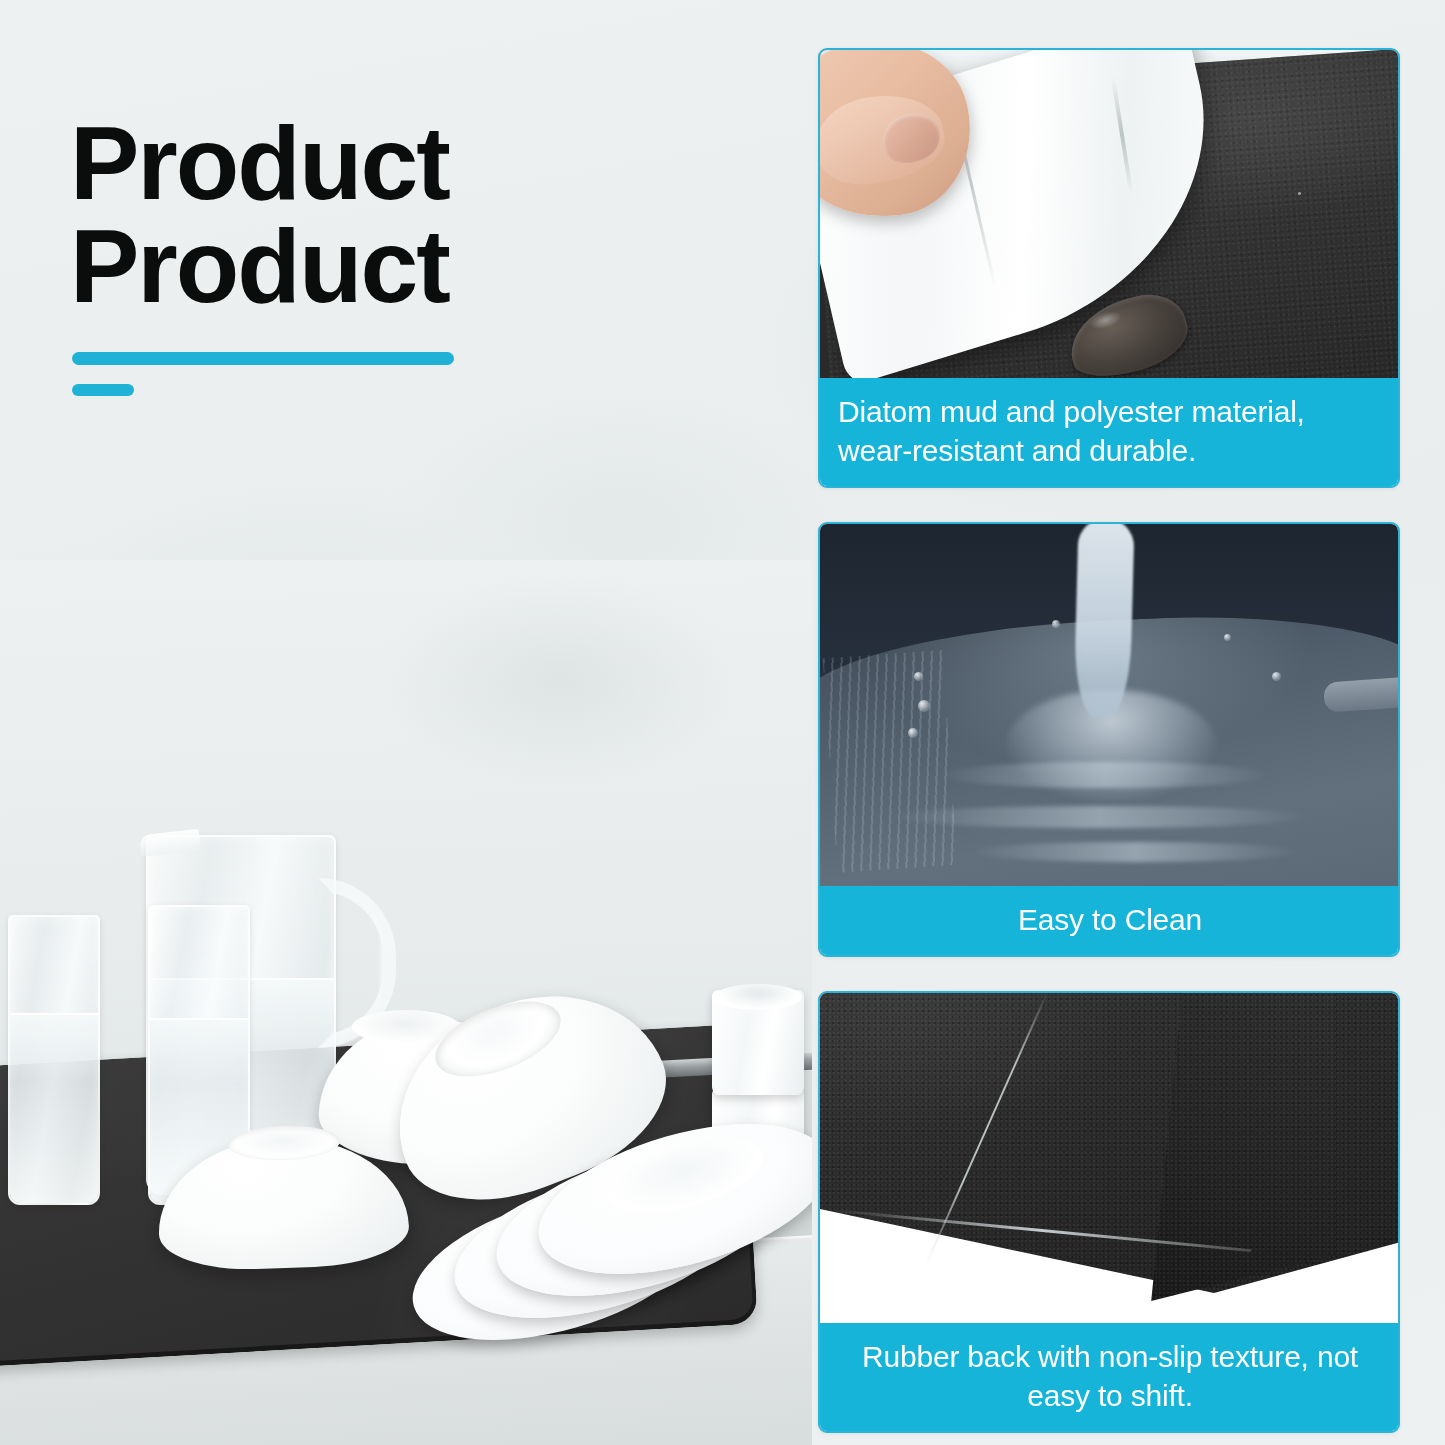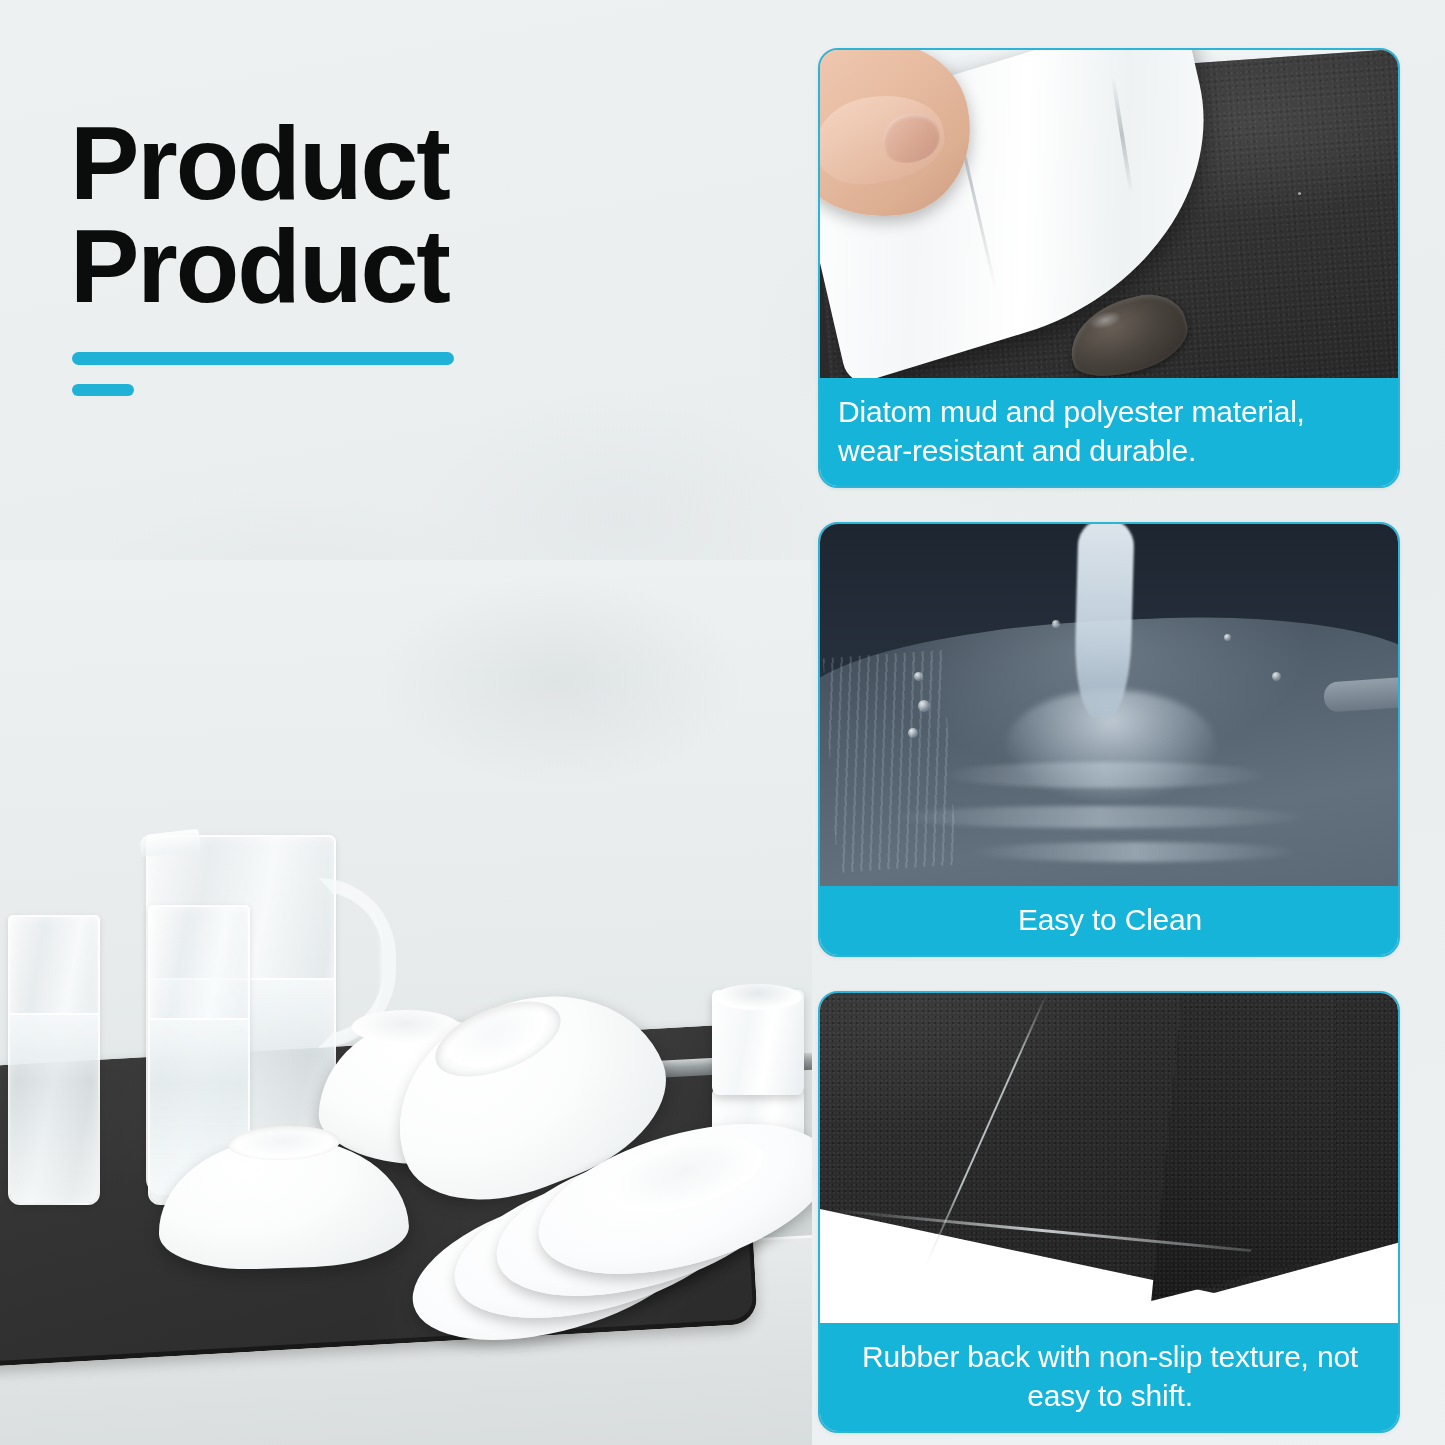--- a/index.html
+++ b/index.html
@@ -215,21 +215,21 @@
 
   
   .panels {
     position:absolute; left:818px; top:48px;
     width:582px;
     display:flex; flex-direction:column; gap:34px;
   }
   .panel {
     width:582px;
     border:2px solid #2bb4d6;
-    border-radius:20px;
+    border-radius:9px;
     overflow:hidden;
     background:#ffffff;
     box-shadow:0 1px 4px rgba(0,0,0,.07);
   }
   .panel .photo { position:relative; width:100%; overflow:hidden; }
   .panel .caption {
     background:#16b4d8;
     color:#ffffff;
     font-size:30px;
     line-height:1.30;

